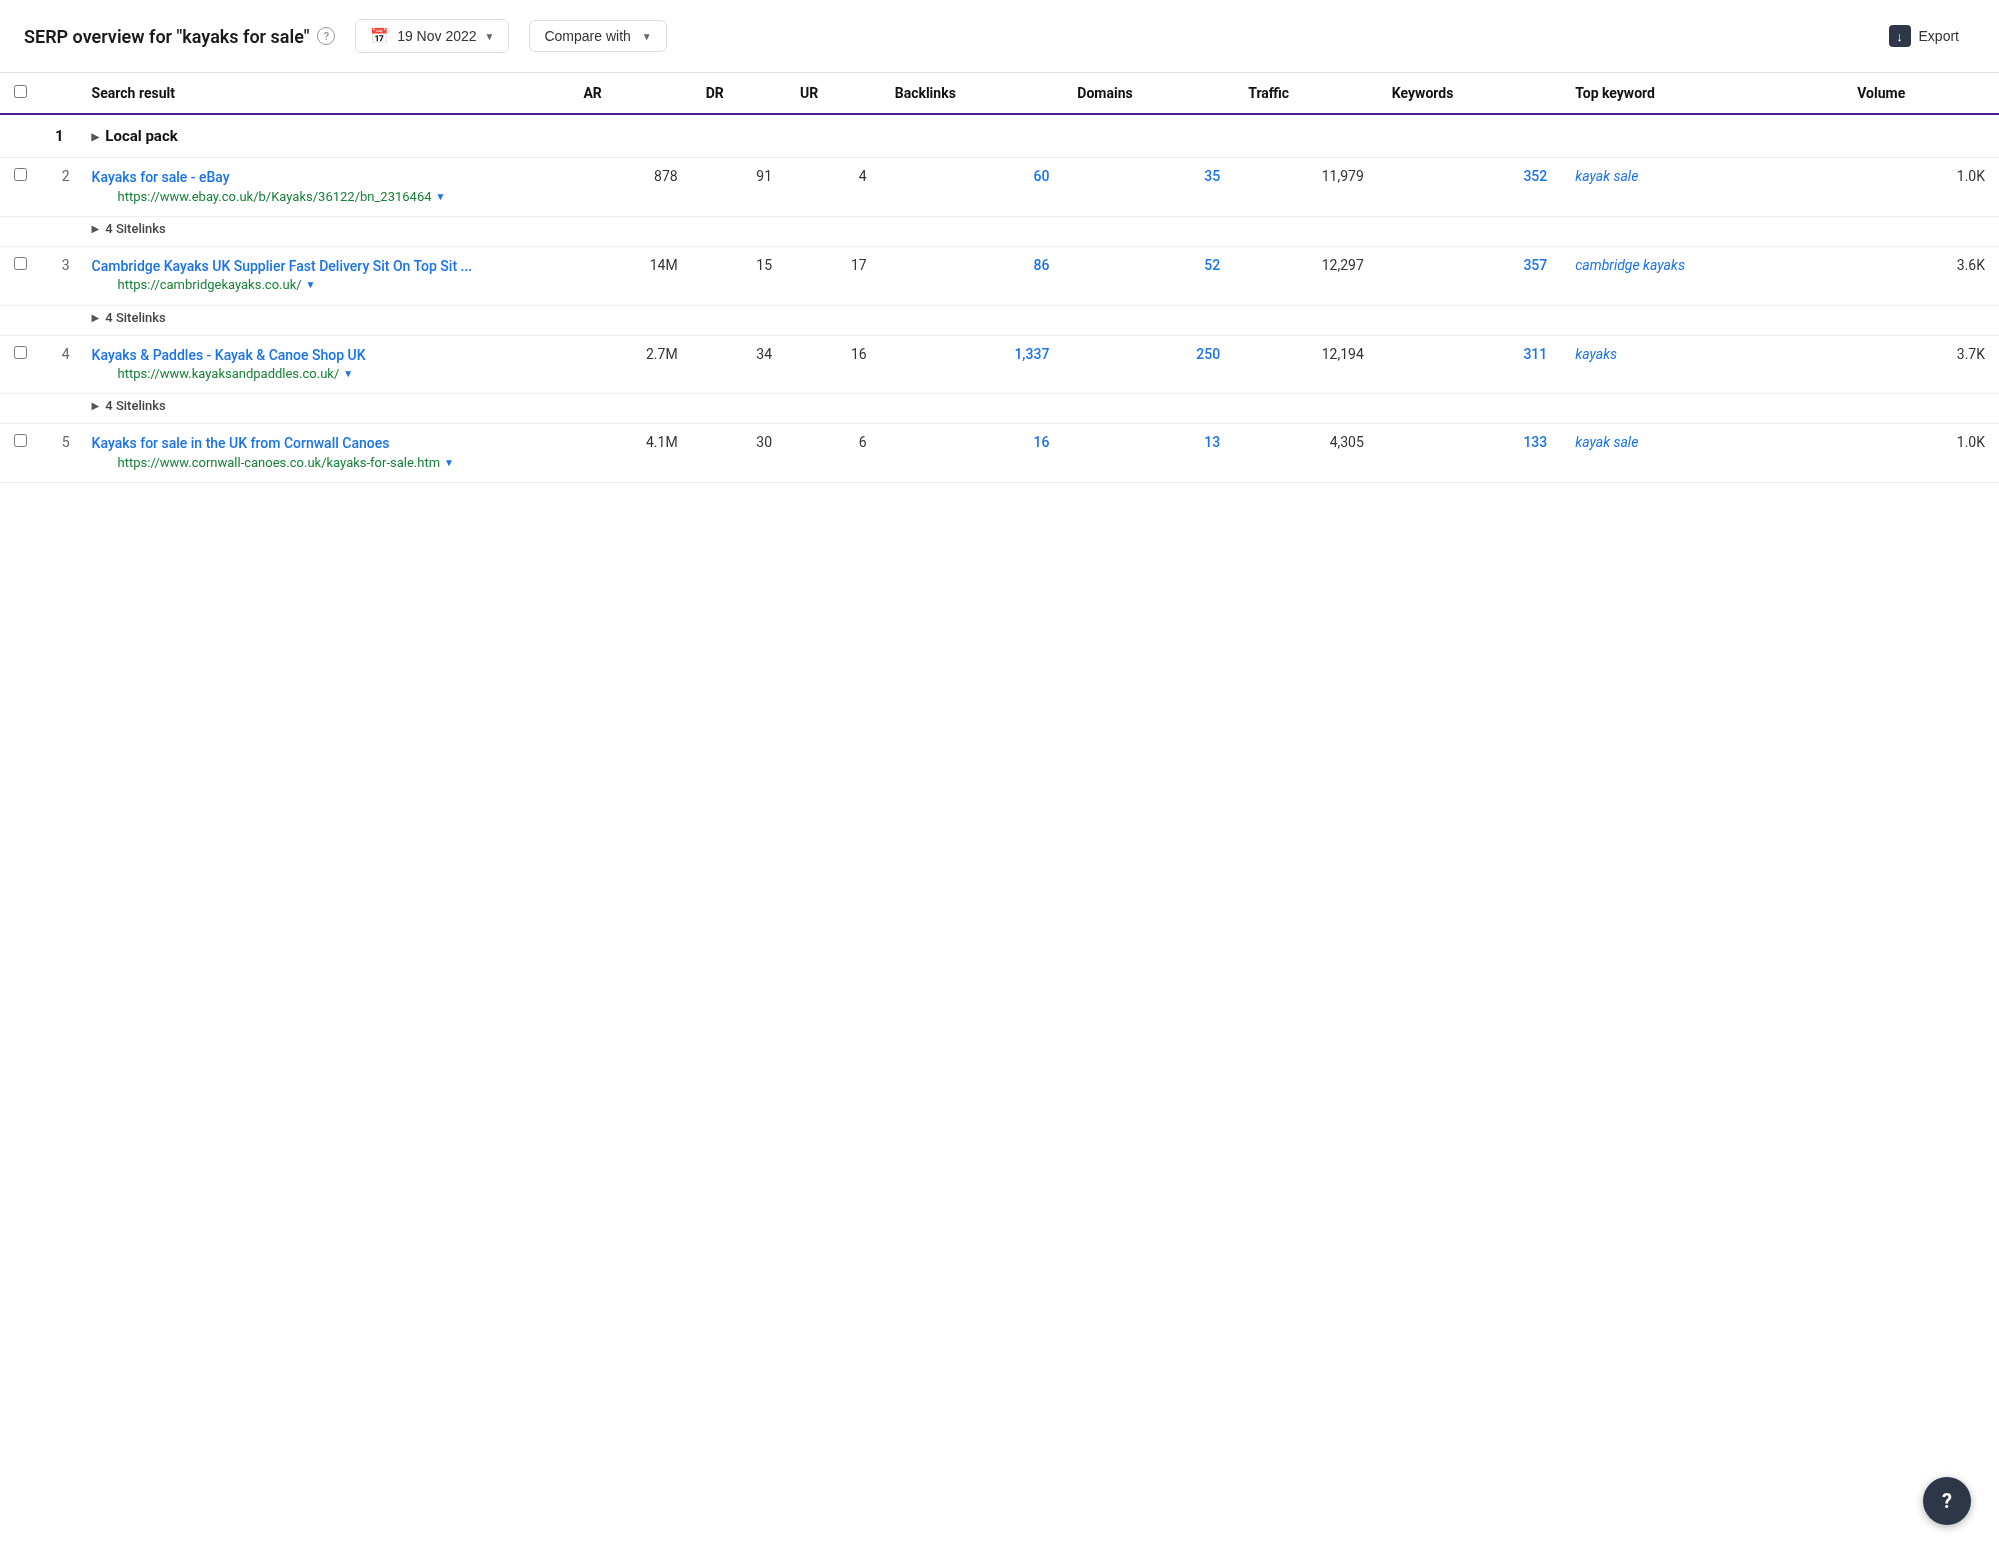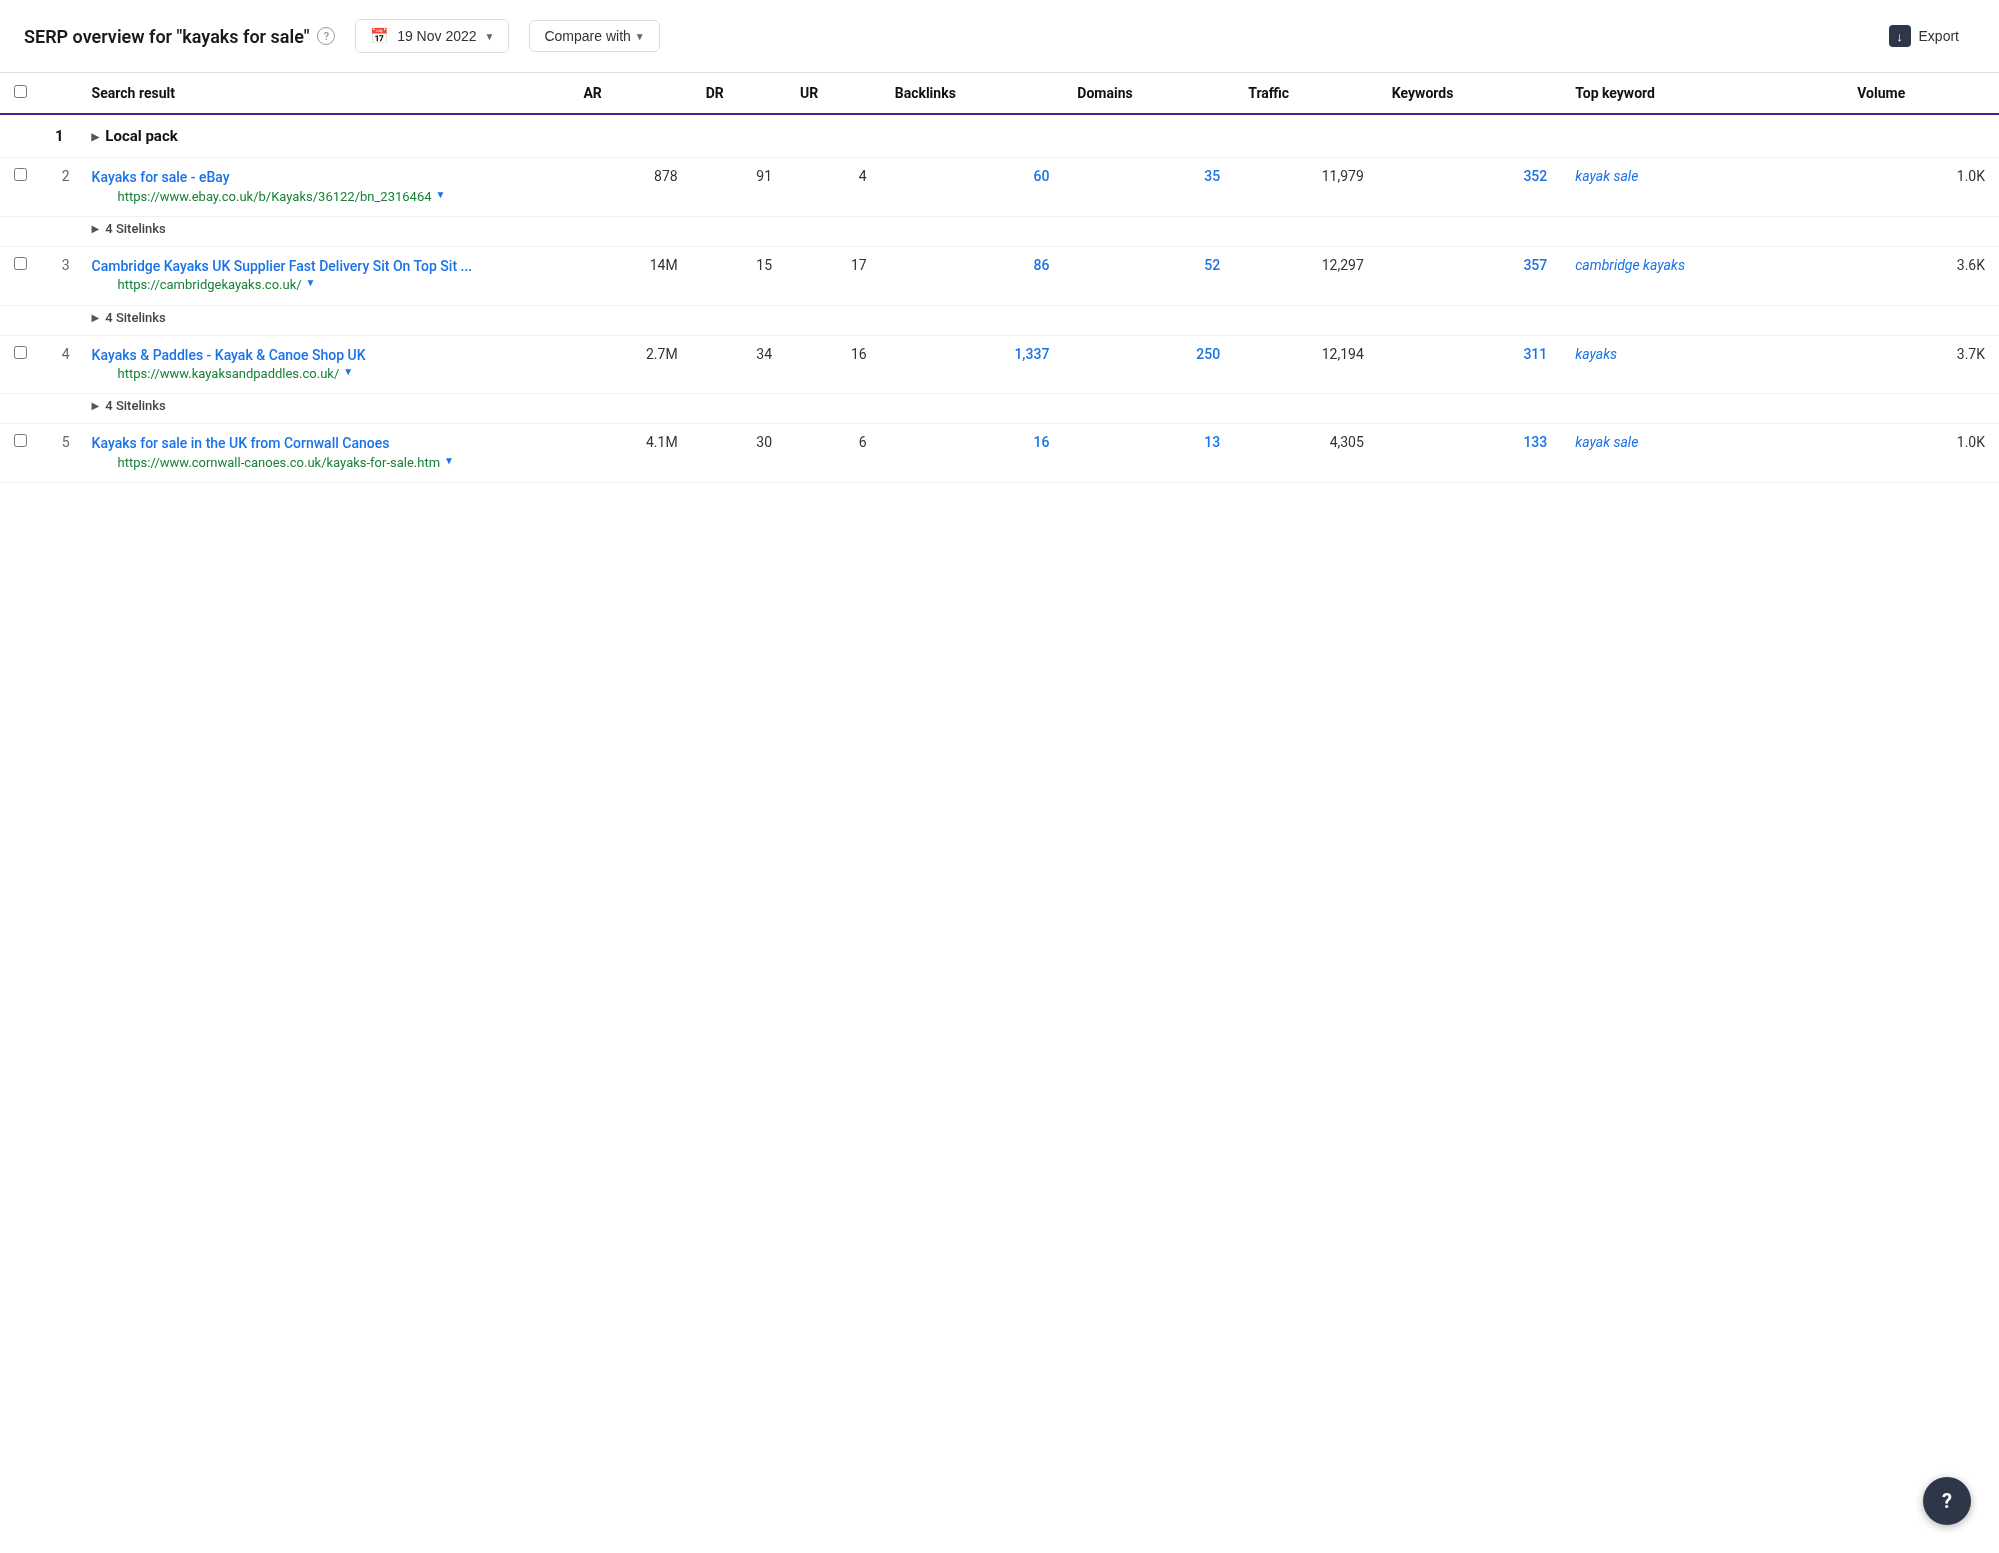--- a/index.html
+++ b/index.html
@@ -48,21 +48,21 @@
       color: #333;
       background: #fff;
     }
     .date-icon {
       font-size: 15px;
       color: #555;
     }
     .compare-btn {
       display: flex;
       align-items: center;
-      gap: 4px;
+      gap: 11px;
       padding: 7px 14px;
       cursor: pointer;
       font-size: 14px;
       color: #333;
       border: 1px solid #ddd;
       border-radius: 6px;
       background: #fff;
     }
     .spacer { flex: 1; }
     .export-btn {
@@ -123,20 +123,21 @@
       font-weight: 500;
       font-size: 14px;
       line-height: 1.4;
       cursor: pointer;
     }
     .result-url {
       color: #188038;
       font-size: 13px;
       line-height: 1.4;
       display: flex;
+      align-items: center;
       gap: 4px;
       flex-wrap: wrap;
       padding-left: 26px;
     }
     .dropdown-arrow {
       color: #1a73e8;
       font-size: 10px;
     }
     .sitelinks-row td {
       padding-top: 4px;

